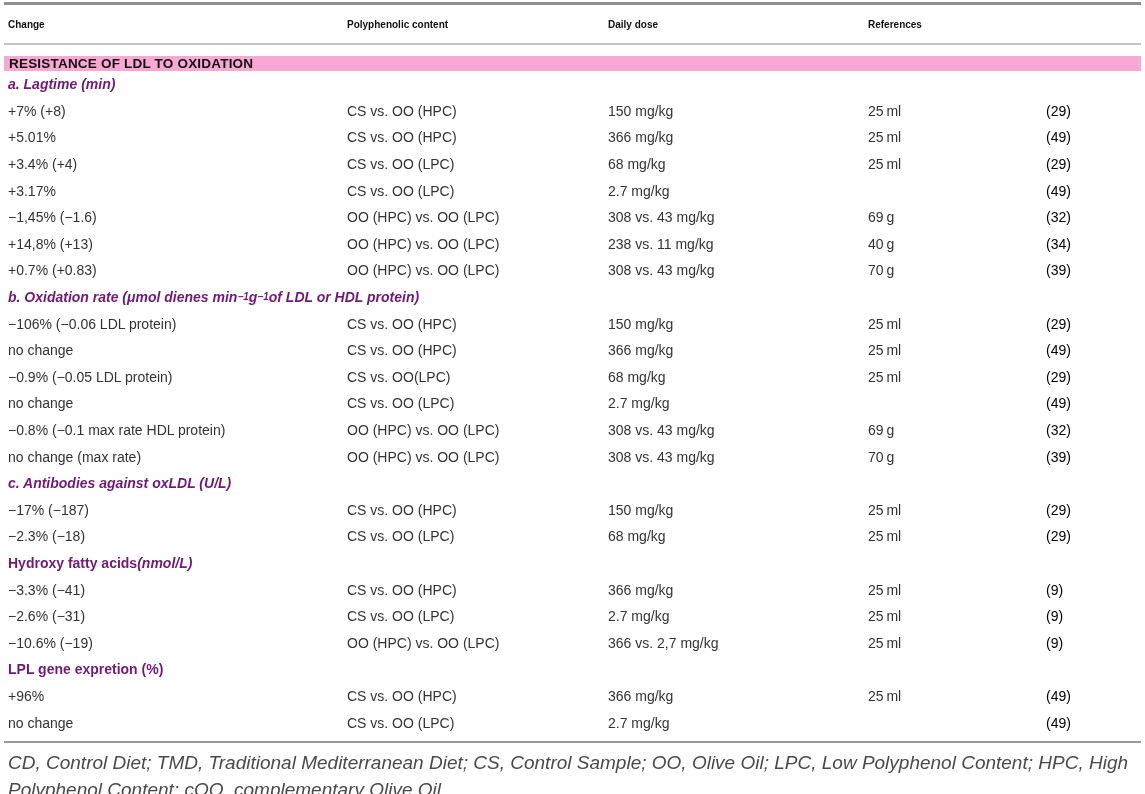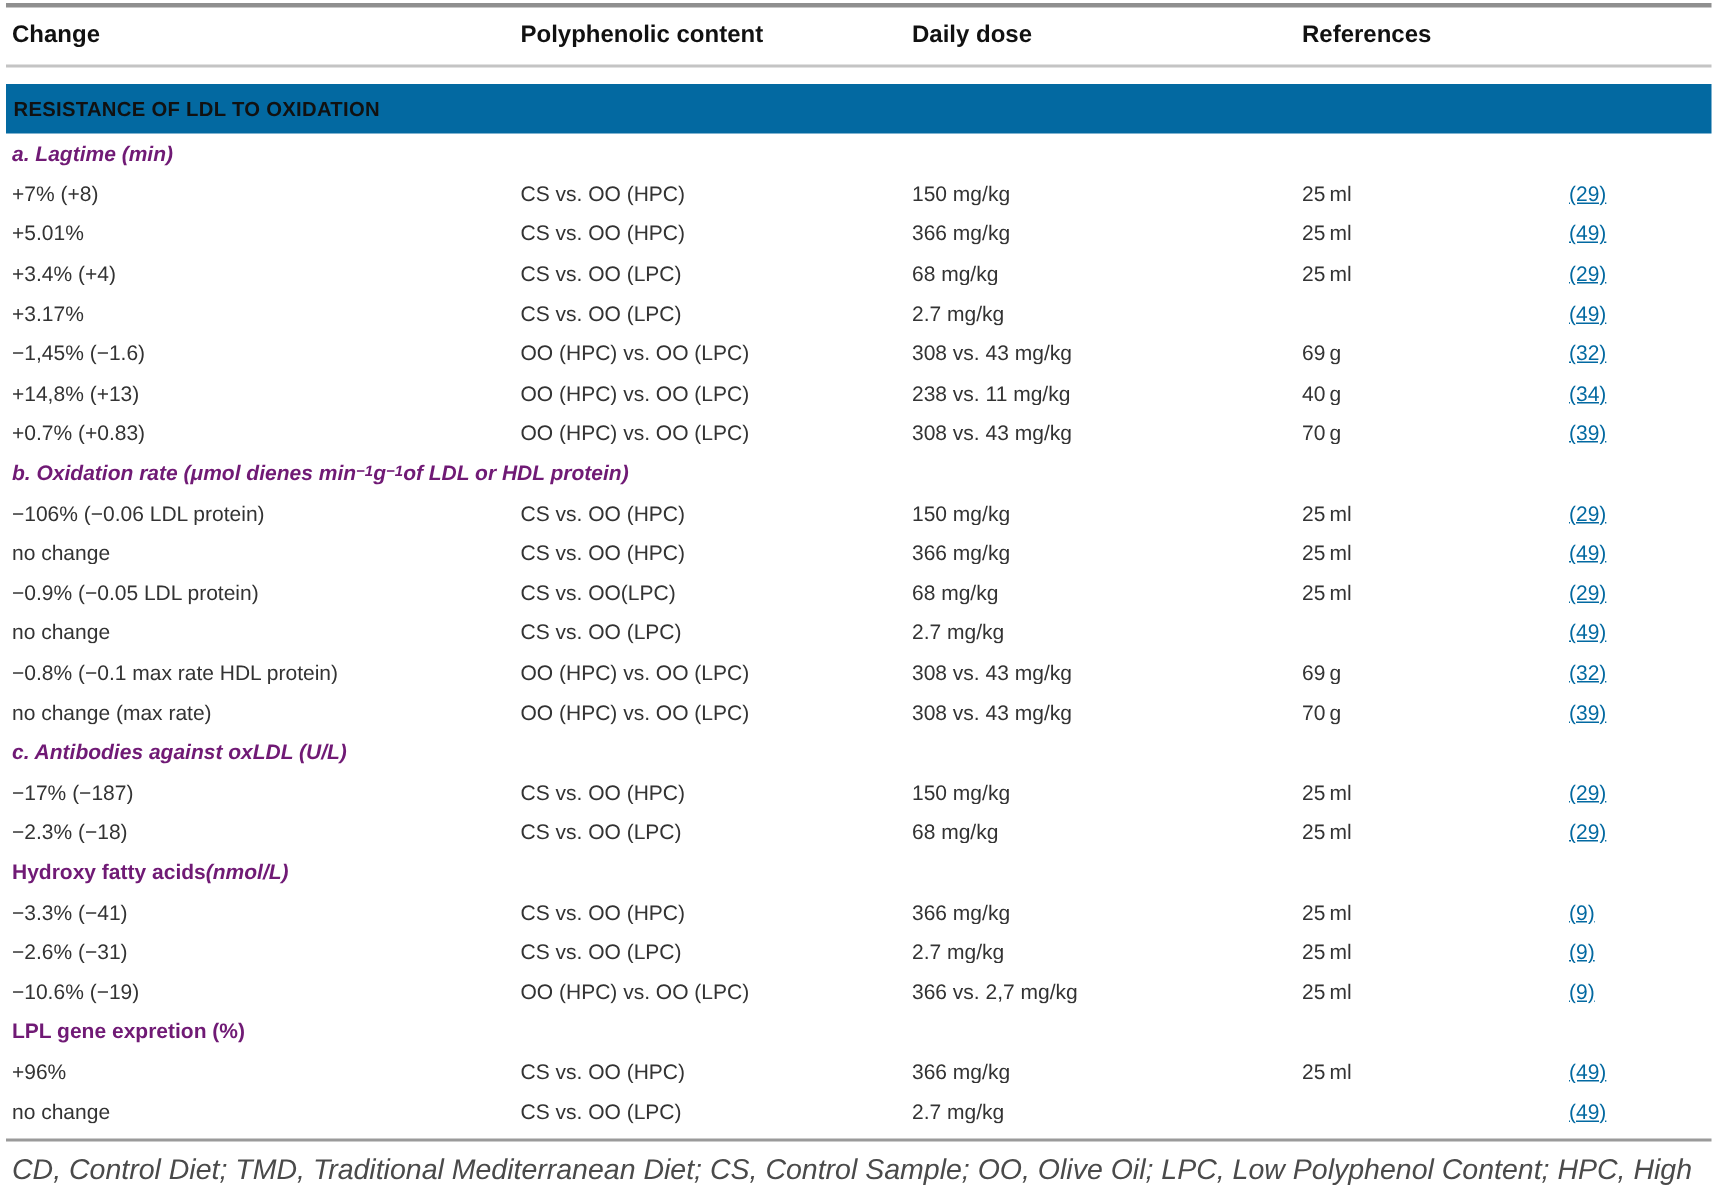--- a/index.html
+++ b/index.html
@@ -16,43 +16,43 @@
   .rule-mid{height:2px;background:#c4c4c4;margin:0 4px;}
   .rule-bottom{height:2px;background:#9a9a9a;margin:5px 4px 6px 4px;}
 
   .grid{
     display:grid;
     grid-template-columns:339px 261px 260px 178px 1fr;
     padding:0 8px;
     align-items:center;
     box-sizing:border-box;
   }
-  .header-row{height:38px;font-weight:bold;font-size:16px;color:#111111;}
+  .header-row{height:38px;font-weight:bold;font-size:10px;color:#111111;}
 
   .section-band{
     margin:11px 4px 0 4px;
-    height:33px;
-    background:#0369a1;
+    height:15px;
+    background:#f9a8d4;
     display:flex;align-items:center;
     padding-left:5px;
     font-weight:bold;font-size:13.5px;color:#111111;
     letter-spacing:0.2px;
   }
 
   .row{height:26.6px;box-sizing:border-box;}
   .heading-row{
     display:flex;align-items:center;
     padding-left:8px;
     font-weight:bold;font-size:14px;color:#701a75;
   }
   .heading-row .it{font-style:italic;}
   .heading-row sup{font-size:10px;line-height:0;}
   .data-row{font-size:14px;color:#333333;}
   .cell{white-space:nowrap;overflow:hidden;}
-  .cell.ref{color:#0369a1;text-decoration:underline;}
+  .cell.ref{color:#000000;}
 
   .footnote{
     font-style:italic;
     font-size:19px;
     color:#4a4a4a;
     line-height:1.45;
     padding:0 8px;
   }
 </style>
 </head>

